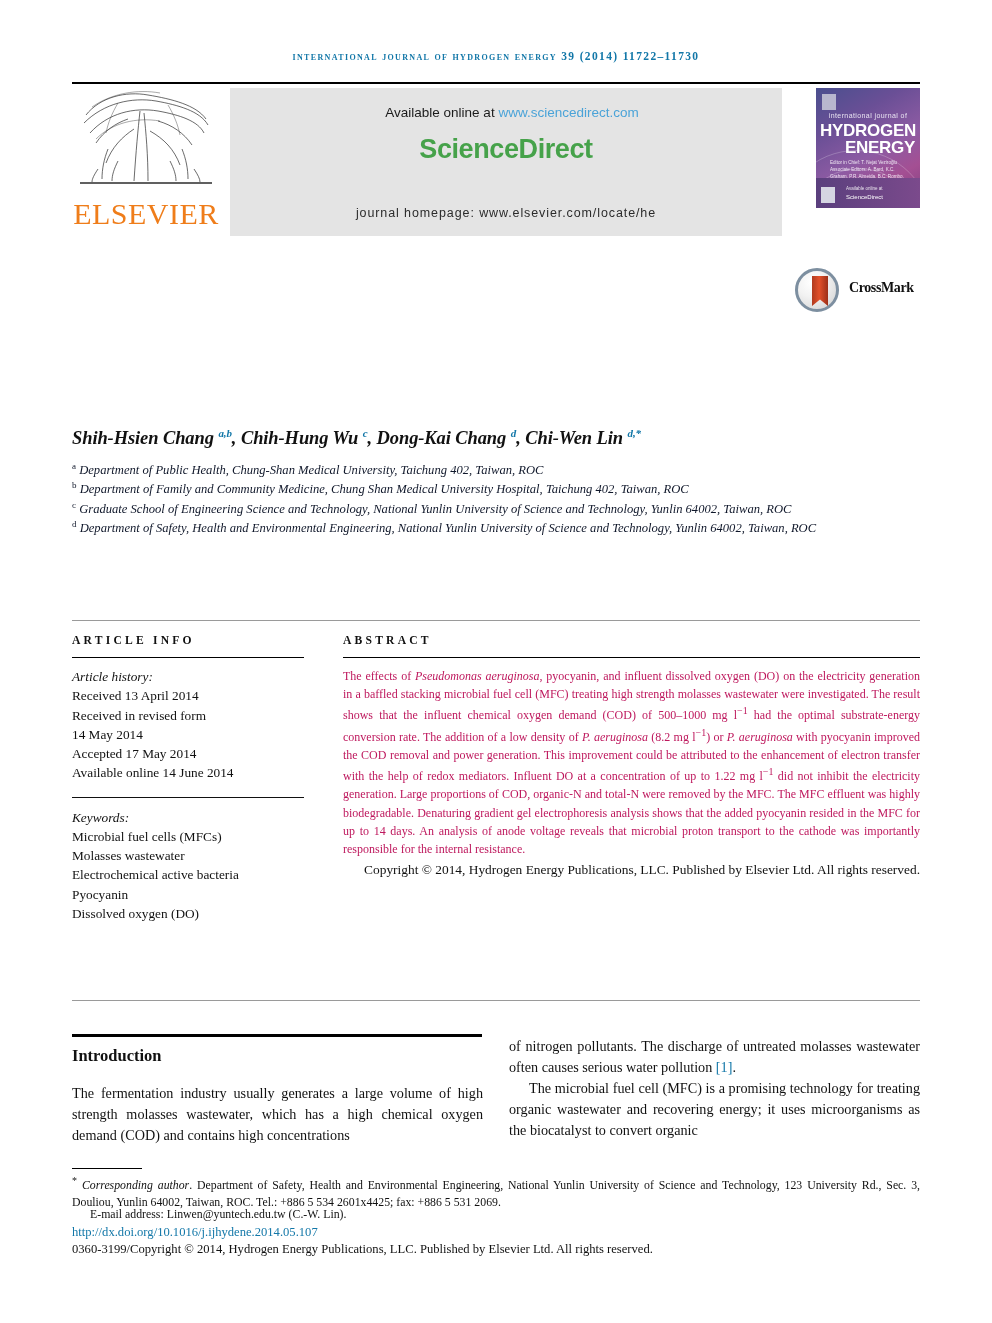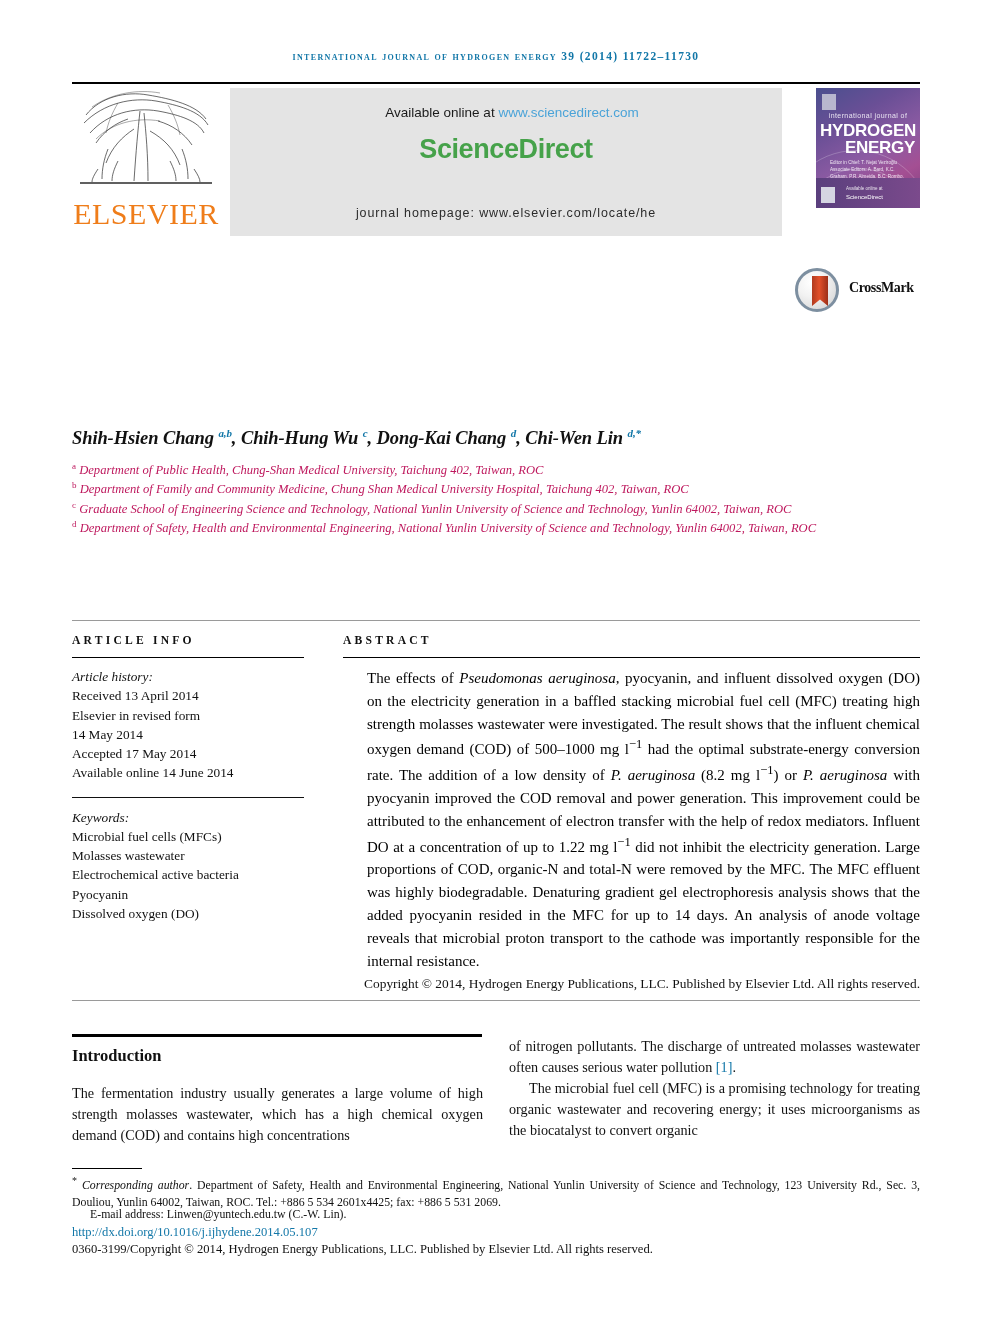--- a/index.html
+++ b/index.html
@@ -215,21 +215,21 @@
   .authors sup { color: #1277a8; font-size: 11px; font-weight: bold; }
   .affils {
     position: absolute;
     left: 72px;
     top: 460px;
     width: 805px;
     font-family: "Liberation Serif", serif;
     font-style: italic;
     font-size: 12.6px;
     line-height: 1.45;
-    color: #be185d;
+    color: #0f172a;
   }
   .affils .mk { font-size: 9px; vertical-align: super; font-style: normal; }
 
   
   .hr-main {
     position:absolute; left:72px; width:848px; height:0;
     border-top: 1px solid #9a9a9a;
   }
 
   
@@ -264,25 +264,24 @@
     line-height: 1.45;
     color: #111;
   }
   .info-block .ital { font-style: italic; }
   .thin-rule {
     border-top: 1px solid #111;
     margin: 14px 0 10px 0;
   }
   .abstract-body {
     font-family: "Liberation Serif", serif;
-    font-size: 15px;
+    font-size: 12px;
     line-height: 1.52;
     text-align: justify;
-    color: #000000;
-    margin-left: 24px;
+    color: #be185d;
   }
   .abstract-body i { font-style: italic; }
   .copyline {
     font-family: "Liberation Serif", serif;
     font-size: 13.4px;
     line-height: 1.52;
     text-align: right;
     color: #111;
     margin-top: 2px;
   }
@@ -467,21 +466,21 @@
 
   <div class="hr-main" style="top:620px;"></div>
 
   <div class="col-info">
     <div class="sec-head">ARTICLE INFO</div>
     <div class="sec-rule"></div>
     <div class="info-block">
       <div class="ital">Article history:</div>
       <div id="history-items">
           <div>Received 13 April 2014</div>
-          <div>Elsevier in revised form</div>
+          <div>Received in revised form</div>
           <div>14 May 2014</div>
           <div>Accepted 17 May 2014</div>
           <div>Available online 14 June 2014</div>
         </div>
     </div>
     <div class="thin-rule"></div>
     <div class="info-block">
       <div class="ital">Keywords:</div>
       <div id="keyword-items">
           <div>Microbial fuel cells (MFCs)</div>

